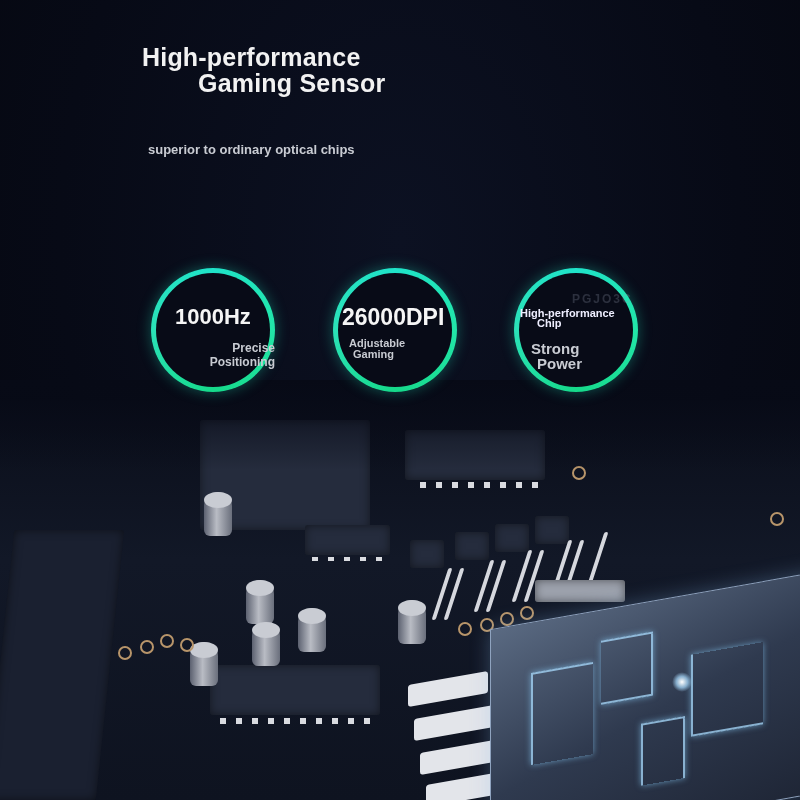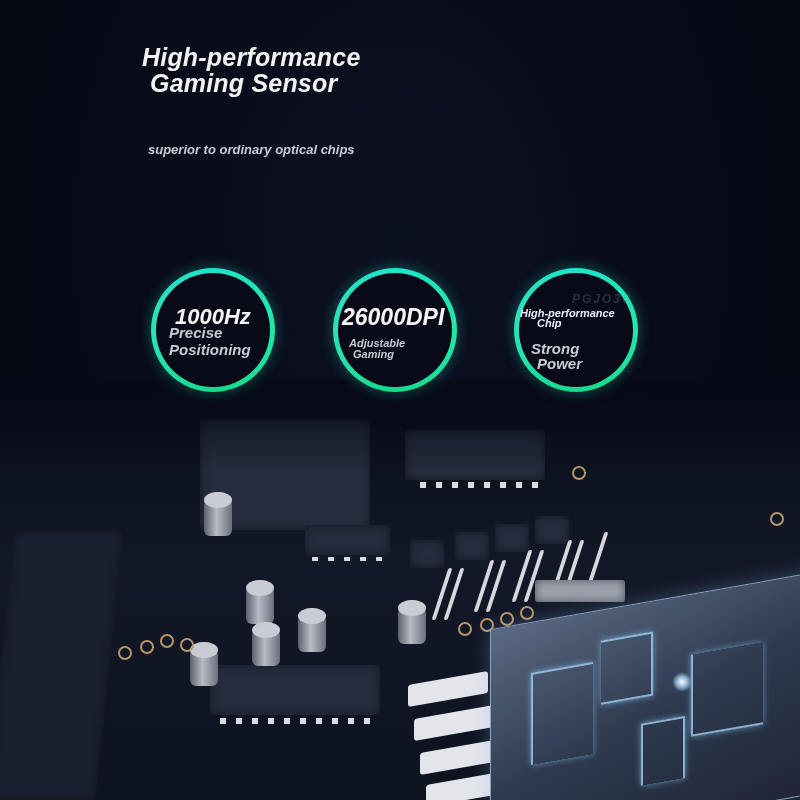--- a/index.html
+++ b/index.html
@@ -1,36 +1,36 @@
 <!DOCTYPE html>
 <html><head>
 <meta charset="utf-8">
 <style>
   html,body{margin:0;padding:0;}
   body{width:800px;height:800px;overflow:hidden;background:#070a16;position:relative;font-family:"Liberation Sans",sans-serif;}
   .stage{position:absolute;left:0;top:0;width:800px;height:800px;overflow:hidden;
-    background:radial-gradient(ellipse at 50% 30%, #0c1122 0%, #070a16 60%, #05070f 100%);font-style:italic;}
+    background:radial-gradient(ellipse at 50% 30%, #0c1122 0%, #070a16 60%, #05070f 100%);}
   .title{position:absolute;left:142px;top:44px;color:#f2f2f2;font-weight:bold;font-size:25px;line-height:26px;letter-spacing:0.2px;}
-  .title .l2{display:block;padding-left:8px;}
+  .title .l2{display:block;padding-left:8px;margin-left:48px;}
   .desc{position:absolute;left:144px;color:#c9ccd3;font-weight:bold;font-size:13px;line-height:14px;}
   .desc .l2{display:block;padding-left:4px;}
   .desc1{top:143px;}
   .desc2{top:193px;}
   .ring{position:absolute;width:124px;height:124px;border-radius:50%;
     background:conic-gradient(#1fe3c9 0deg,#22e6a8 90deg,#16d98a 180deg,#2be2b8 270deg,#1fe3c9 360deg);
     box-shadow:0 0 14px rgba(30,230,190,0.35);}
   .ring::before{content:"";position:absolute;left:5px;top:5px;right:5px;bottom:5px;border-radius:50%;background:#080b17;}
   .ring .inner{position:absolute;left:0;top:0;width:100%;height:100%;}
   .r1{left:151px;top:268px;}
   .r2{left:333px;top:268px;}
   .r3{left:514px;top:268px;}
   .big{position:absolute;color:#f5f5f5;font-weight:bold;}
   .small{position:absolute;color:#c8cbd2;font-weight:bold;}
   .r1 .big{left:24px;top:36px;font-size:22px;}
-  .r1 .small{left:18px;top:56px;font-size:15px;}
+  .r1 .small{left:18px;top:73px;font-size:12px;text-align:right;}
   .r2 .big{left:9px;top:36px;font-size:23px;}
   .r2 .small{left:16px;top:70px;font-size:11px;line-height:11px;}
   .r2 .small .l2{display:block;padding-left:4px;}
   .r3 .chip{position:absolute;left:6px;top:40px;color:#eef;font-weight:bold;font-size:11px;line-height:10px;}
   .r3 .chip .l2{display:block;padding-left:17px;}
   .r3 .ghost{position:absolute;left:58px;top:24px;color:rgba(150,160,180,0.25);font-weight:bold;font-size:12px;letter-spacing:2px;}
   .r3 .power{position:absolute;left:17px;top:73px;color:#c9ccd3;font-weight:bold;font-size:15px;line-height:15px;}
   .r3 .power .l2{display:block;padding-left:6px;}
   
   .board{position:absolute;left:0;top:400px;width:800px;height:400px;

